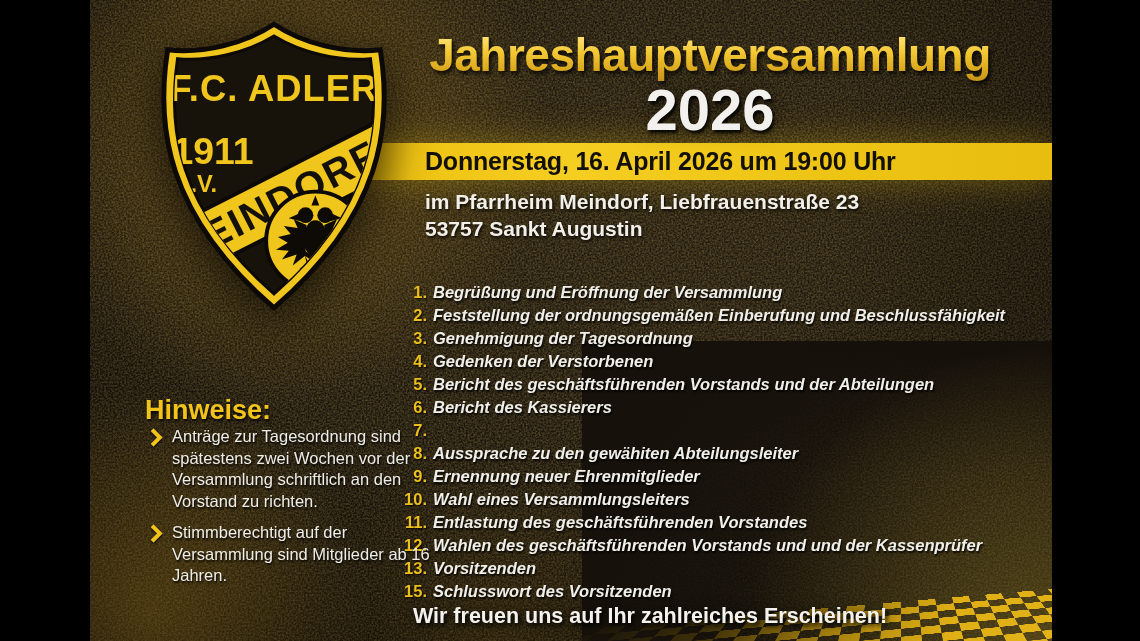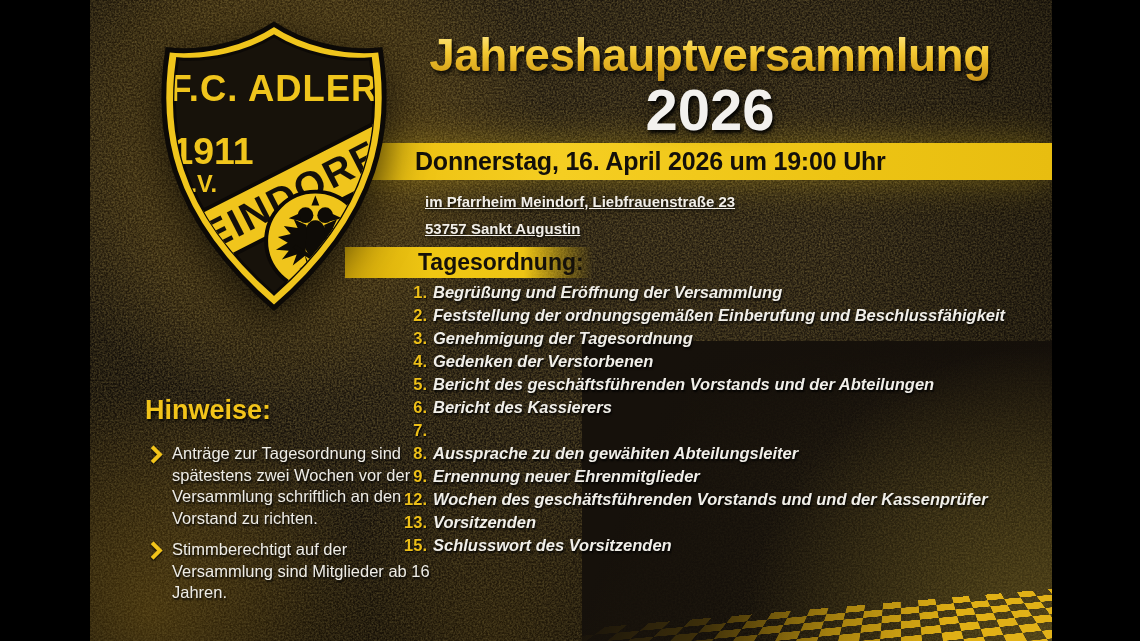--- a/index.html
+++ b/index.html
@@ -20,46 +20,46 @@
   .checker{position:absolute;left:-140px;top:-30px;width:760px;height:430px;
     background-image:conic-gradient(#d9a70a 25%, transparent 0 50%, #d9a70a 0 75%, transparent 0);
     background-size:58px 58px;
     transform:perspective(430px) rotateX(52deg) rotateZ(-14deg);transform-origin:78% 100%;}
   .checker-fade{position:absolute;inset:0;
     background:
       radial-gradient(circle at 100% 105%, rgba(255,214,70,0.28), transparent 55%),
       linear-gradient(112deg, #16110b 18%, rgba(22,17,11,0.8) 40%, rgba(22,17,11,0.3) 62%, rgba(22,17,11,0) 82%),
       linear-gradient(0deg, rgba(0,0,0,0) 55%, rgba(20,15,10,0.95) 96%);}
   
-  .date-band{position:absolute;left:240px;right:0;top:143px;height:37px;z-index:3;display:flex;align-items:center;
+  .date-band{position:absolute;left:250px;right:0;top:143px;height:37px;z-index:3;display:flex;align-items:center;
     background:linear-gradient(90deg,#bb9208 0%,#eec313 10%,#f5ce22 32%,#edc414 70%,#e8bd10 100%);
     box-shadow:0 0 36px rgba(238,197,20,0.35);}
   .date-band .band-text{margin-left:85px;font-size:25px;font-weight:700;color:#13100a;letter-spacing:-0.2px;}
   
   .title-block{position:absolute;left:330px;top:28px;width:580px;text-align:center;z-index:4;}
   .title-main{font-size:46px;font-weight:700;letter-spacing:-0.5px;
     background:linear-gradient(180deg,#ffe784 8%,#f3c832 45%,#d9a51c 80%,#c6921a 100%);
     -webkit-background-clip:text;background-clip:text;color:transparent;
     filter:drop-shadow(2px 3px 2px rgba(0,0,0,0.85));}
   .title-year{font-size:58px;font-weight:700;line-height:56px;color:#f3f1ee;
     text-shadow:2px 3px 3px rgba(0,0,0,0.85), 0 0 18px rgba(0,0,0,0.5);}
   
-  .venue{position:absolute;left:335px;top:188px;z-index:4;font-size:15px;font-weight:700;line-height:27px;
-    color:#f2efe9;text-shadow:1px 2px 3px rgba(0,0,0,0.9);text-decoration:underline;}
+  .venue{position:absolute;left:335px;top:188px;z-index:4;font-size:21px;font-weight:700;line-height:27px;
+    color:#f2efe9;text-shadow:1px 2px 3px rgba(0,0,0,0.9);}
   
   .agenda-band{position:absolute;left:255px;top:247px;width:248px;height:31px;z-index:3;display:flex;align-items:center;
     background:linear-gradient(90deg,#d4a90a 0%,#f0c713 35%,#eec414 72%,rgba(238,196,20,0) 100%);}
   .agenda-band .band-text{margin-left:73px;font-size:23px;font-weight:700;color:#15110a;}
   .agenda-list{position:absolute;left:305px;top:281px;z-index:4;margin:0;padding:0;list-style:none;}
   .agenda-list li{display:flex;height:23px;align-items:baseline;font-size:16.5px;font-weight:700;line-height:23px;}
   .agenda-num{width:32px;text-align:right;color:#edbf18;margin-right:6px;flex:none;text-shadow:1px 1px 2px rgba(0,0,0,0.9);}
   .agenda-text{color:#f1efe9;white-space:nowrap;text-shadow:1px 2px 2px rgba(0,0,0,0.9);font-style:italic;}
   
   .notes{position:absolute;left:55px;top:395px;width:285px;z-index:4;}
-  .notes-heading{font-size:27px;font-weight:700;color:#f2c41a;text-shadow:1px 2px 3px rgba(0,0,0,0.9);margin-bottom:17px;}
+  .notes-heading{font-size:27px;font-weight:700;color:#f2c41a;text-shadow:1px 2px 3px rgba(0,0,0,0.9);}
   .note-item{display:flex;margin-bottom:10px;}
   .chev{flex:none;width:9px;height:9px;margin:5px 12px 0 2px;
     border-top:4px solid #f2c41a;border-right:4px solid #f2c41a;transform:rotate(45deg);
     filter:drop-shadow(1px 1px 1px rgba(0,0,0,0.8));}
   .note-text{font-size:16.5px;font-weight:400;line-height:21.5px;color:#eeece6;text-shadow:1px 2px 2px rgba(0,0,0,0.9);}
   
   .footer-line{position:absolute;left:110px;width:900px;top:604px;z-index:4;text-align:center;
     font-size:21.5px;font-weight:700;color:#f4f2ee;text-shadow:2px 3px 4px rgba(0,0,0,0.95),0 0 14px rgba(0,0,0,0.7);}
   
   .shield{position:absolute;left:56px;top:18px;width:256px;height:296px;z-index:5;
@@ -92,23 +92,20 @@
     <div class="title-block">
       <div class="title-main">Jahreshauptversammlung</div>
       <div class="title-year">2026</div>
     </div>
 
     <div class="venue">
       <div>im Pfarrheim Meindorf, Liebfrauenstraße 23</div>
       <div>53757 Sankt Augustin</div>
     </div>
 
-    <div class="agenda-band">
-      <span class="band-text">Tagesordnung:</span>
-    </div>
 
     <ol class="agenda-list">
       <li>
           <span class="agenda-num">1.</span>
           <span class="agenda-text">Begrüßung und Eröffnung der Versammlung</span>
         </li>
       <li>
           <span class="agenda-num">2.</span>
           <span class="agenda-text">Feststellung der ordnungsgemäßen Einberufung und Beschlussfähigkeit</span>
         </li>
@@ -133,22 +130,30 @@
         </li>
       <li>
           <span class="agenda-num">8.</span>
           <span class="agenda-text">Aussprache zu den gewähiten Abteilungsleiter</span>
         </li>
       <li>
           <span class="agenda-num">9.</span>
           <span class="agenda-text">Ernennung neuer Ehrenmitglieder</span>
         </li>
       <li>
+          <span class="agenda-num">10.</span>
+          <span class="agenda-text">Wahl eines Versammlungsleiters</span>
+        </li>
+      <li>
+          <span class="agenda-num">11.</span>
+          <span class="agenda-text">Entlastung des geschäftsführenden Vorstandes</span>
+        </li>
+      <li>
           <span class="agenda-num">12.</span>
-          <span class="agenda-text">Wochen des geschäftsführenden Vorstands und und der Kassenprüfer</span>
+          <span class="agenda-text">Wahlen des geschäftsführenden Vorstands und und der Kassenprüfer</span>
         </li>
       <li>
           <span class="agenda-num">13.</span>
           <span class="agenda-text">Vorsitzenden</span>
         </li>
       <li>
           <span class="agenda-num">15.</span>
           <span class="agenda-text">Schlusswort des Vorsitzenden</span>
         </li>
     </ol>
@@ -158,20 +163,21 @@
       <div class="note-item">
         <span class="chev"></span>
         <span class="note-text">Anträge zur Tagesordnung sind spätestens zwei Wochen vor der Versammlung schriftlich an den Vorstand zu richten.</span>
       </div>
       <div class="note-item">
         <span class="chev"></span>
         <span class="note-text">Stimmberechtigt auf der Versammlung sind Mitglieder ab 16 Jahren.</span>
       </div>
     </div>
 
+    <div class="footer-line">Wir freuen uns auf Ihr zahlreiches Erscheinen!</div>
 
     <svg class="shield" viewBox="0 0 260 300" aria-hidden="true">
       <defs>
         <clipPath id="innerClip">
           <path d="M130 18 C102 35 64 44 32 41 C22 110 30 192 130 280 C230 192 238 110 228 41 C196 44 158 35 130 18 Z"></path>
         </clipPath>
       </defs>
 
       <path d="M130 6 C100 26 58 36 22 32 C10 108 19 198 130 294 C241 198 250 108 238 32 C202 36 160 26 130 6 Z" fill="#f0c51c" stroke="#0c0906" stroke-width="5"></path>
 

